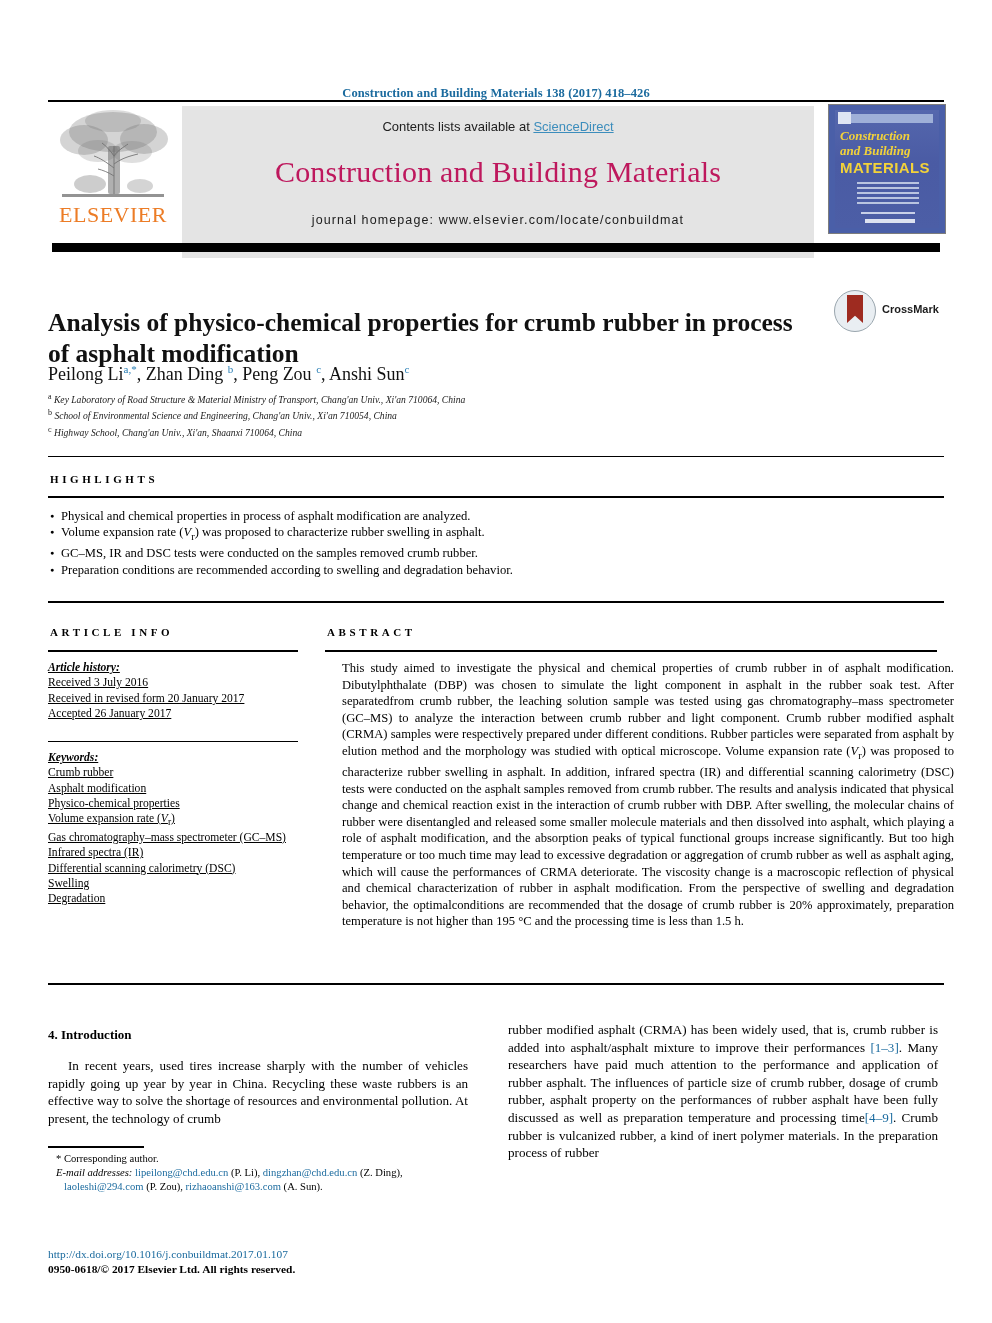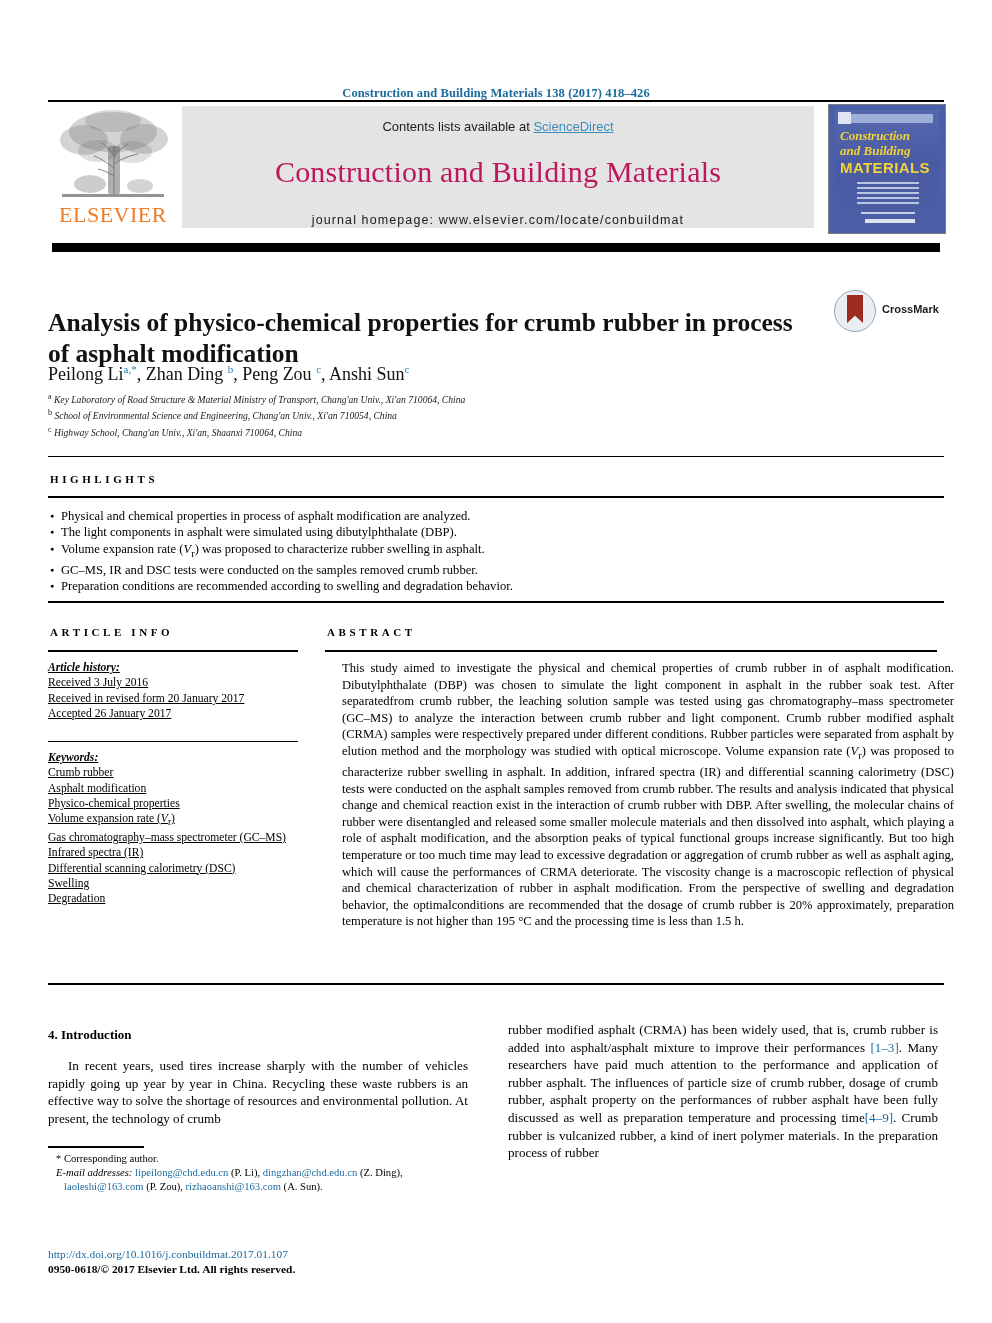--- a/index.html
+++ b/index.html
@@ -65,21 +65,21 @@
     width: 130px;
     text-align: center;
     font-family: "Liberation Serif", serif;
     font-size: 22px;
     letter-spacing: 0.5px;
     color: #ec7c26;
   }
   .center-band {
     position: absolute;
     left: 134px; top: 2px;
-    width: 632px; height: 122px;
+    width: 632px; height: 152px;
     background: #e4e4e4;
     text-align: center;
   }
   .contents-line {
     margin-top: 13px;
     font-family: "Liberation Sans", sans-serif;
     font-size: 13px;
     color: #202020;
   }
   .sciencedirect {
@@ -450,21 +450,20 @@
     <div><sup>b</sup> <span>School of Environmental Science and Engineering, Chang'an Univ., Xi'an 710054, China</span></div>
     <div><sup>c</sup> <span>Highway School, Chang'an Univ., Xi'an, Shaanxi 710064, China</span></div>
   </div>
 
   <div class="rule-thin" style="left:48px; top:456px; width:896px;"></div>
   <div class="sec-label" style="left:50px; top:473px;">HIGHLIGHTS</div>
   <div class="rule-med" style="left:48px; top:496px; width:896px;"></div>
 
   <div class="highlights-list">
     <div>Physical and chemical properties in process of asphalt modification are analyzed.</div>
-    <div>The light components in asphalt were simulated using dibutylphthalate (DBP).</div>
     <div>Volume expansion rate (<i>V</i><sub>r</sub>) was proposed to characterize rubber swelling in asphalt.</div>
     <div>GC–MS, IR and DSC tests were conducted on the samples removed crumb rubber.</div>
     <div>Preparation conditions are recommended according to swelling and degradation behavior.</div>
   </div>
 
   <div class="rule-med" style="left:48px; top:601px; width:896px;"></div>
 
   <div class="sec-label" style="left:50px; top:626px;">ARTICLE INFO</div>
   <div class="sec-label" style="left:327px; top:626px;">ABSTRACT</div>
   <div class="rule-med" style="left:48px; top:650px; width:250px;"></div>
@@ -503,21 +502,21 @@
     <p class="indent" style="margin:0;">In recent years, used tires increase sharply with the number of vehicles rapidly going up year by year in China. Recycling these waste rubbers is an effective way to solve the shortage of resources and environmental pollution. At present, the technology of crumb</p>
   </div>
 
   <div class="col-right">
     <p style="margin:0;">rubber modified asphalt (CRMA) has been widely used, that is, crumb rubber is added into asphalt/asphalt mixture to improve their performances <span class="ref">[1–3]</span>. Many researchers have paid much attention to the performance and application of rubber asphalt. The influences of particle size of crumb rubber, dosage of crumb rubber, asphalt property on the performances of rubber asphalt have been fully discussed as well as preparation temperature and processing time<span class="ref">[4–9]</span>. Crumb rubber is vulcanized rubber, a kind of inert polymer materials. In the preparation process of rubber</p>
   </div>
 
   <div class="footnote-rule"></div>
   <div class="footnote">
     <div class="fn-indent">* Corresponding author.</div>
-    <div class="fn-indent"><em>E-mail addresses:</em> <span><span class="lnk">lipeilong@chd.edu.cn</span> (P. Li), <span class="lnk">dingzhan@chd.edu.cn</span> (Z. Ding), <span class="lnk">laoleshi@163.com</span> (P. Zou), <span class="lnk">rizhaoanshi@163.com</span> (A. Sun).</span></div>
+    <div class="fn-indent"><em>E-mail addresses:</em> <span><span class="lnk">lipeilong@chd.edu.cn</span> (P. Li), <span class="lnk">dingzhan@chd.edu.cn</span> (Z. Ding), <span class="lnk">laoleshi@294.com</span> (P. Zou), <span class="lnk">rizhaoanshi@163.com</span> (A. Sun).</span></div>
   </div>
 
   <div class="doi-block">
     <div class="doi">http://dx.doi.org/10.1016/j.conbuildmat.2017.01.107</div>
     <div class="issn">0950-0618/© 2017 Elsevier Ltd. All rights reserved.</div>
   </div>
 
 </div>
 
 </body></html>

